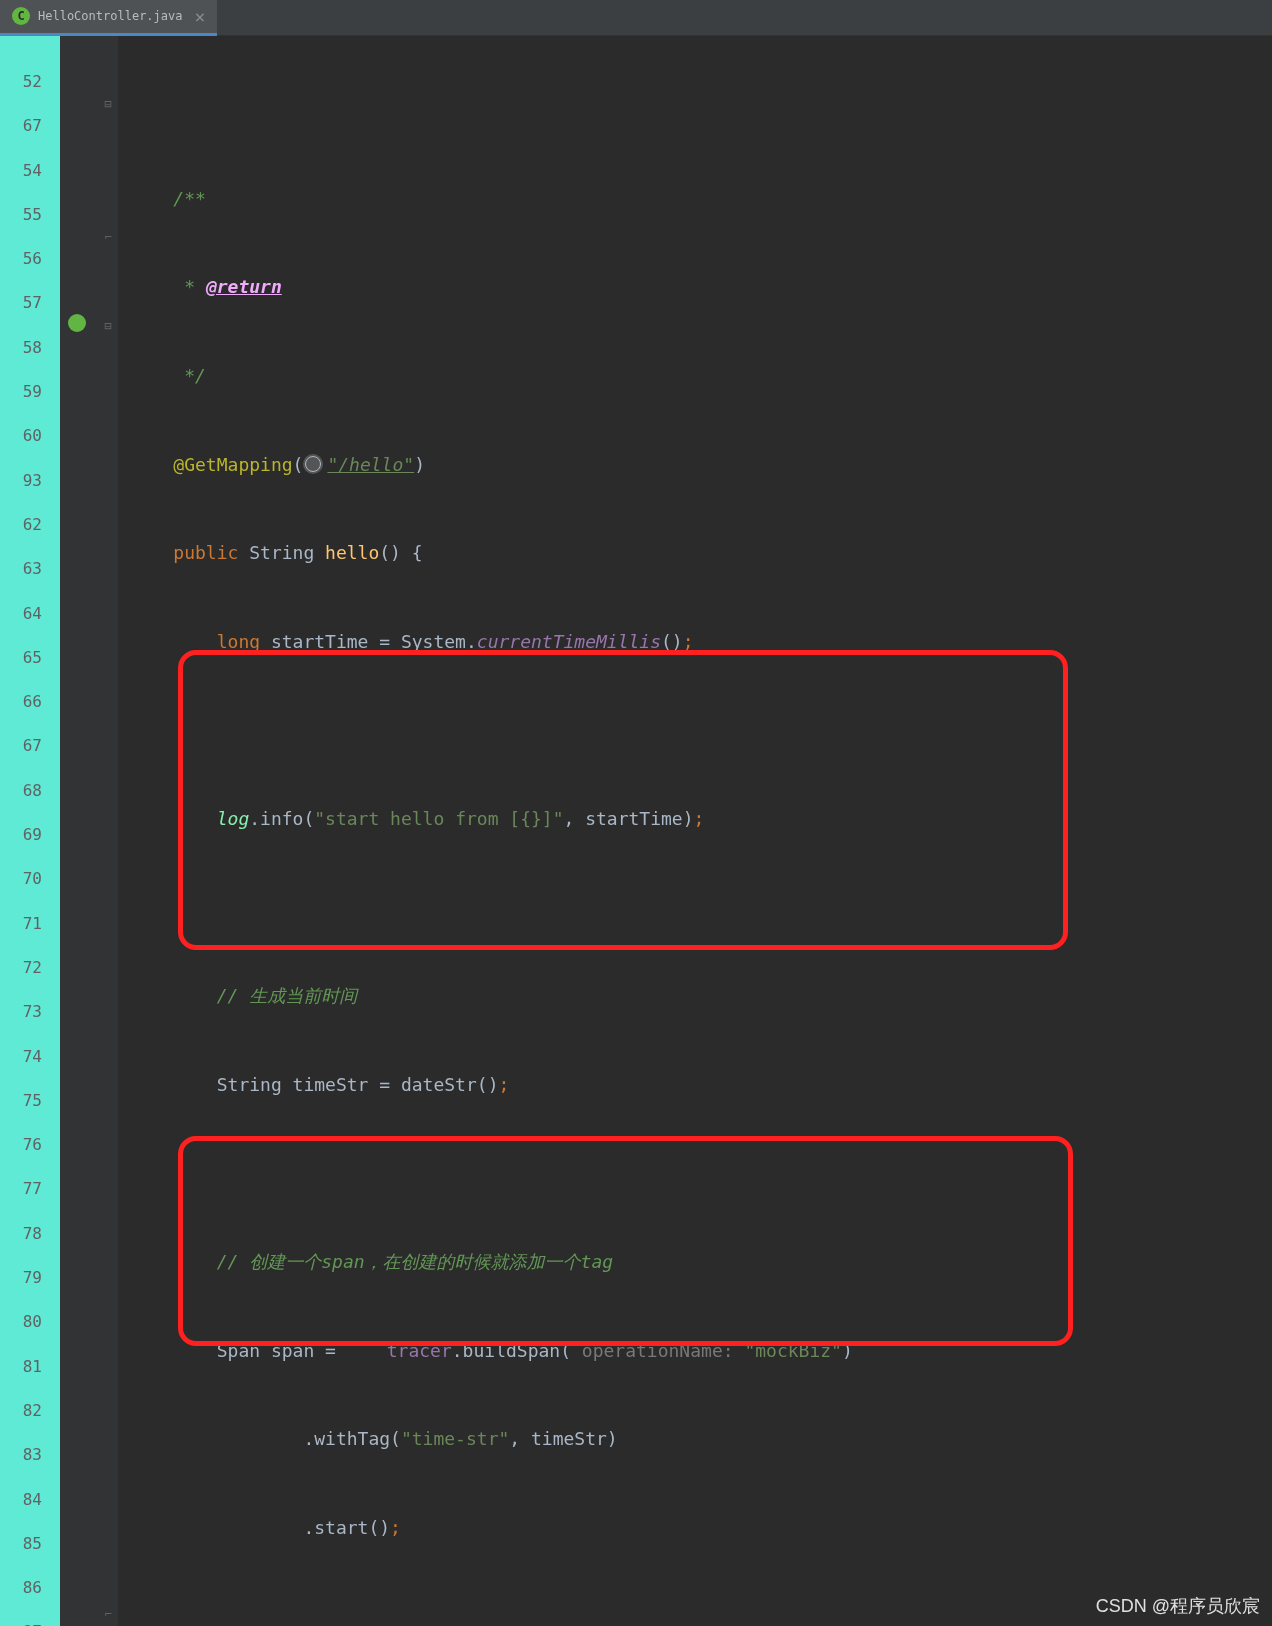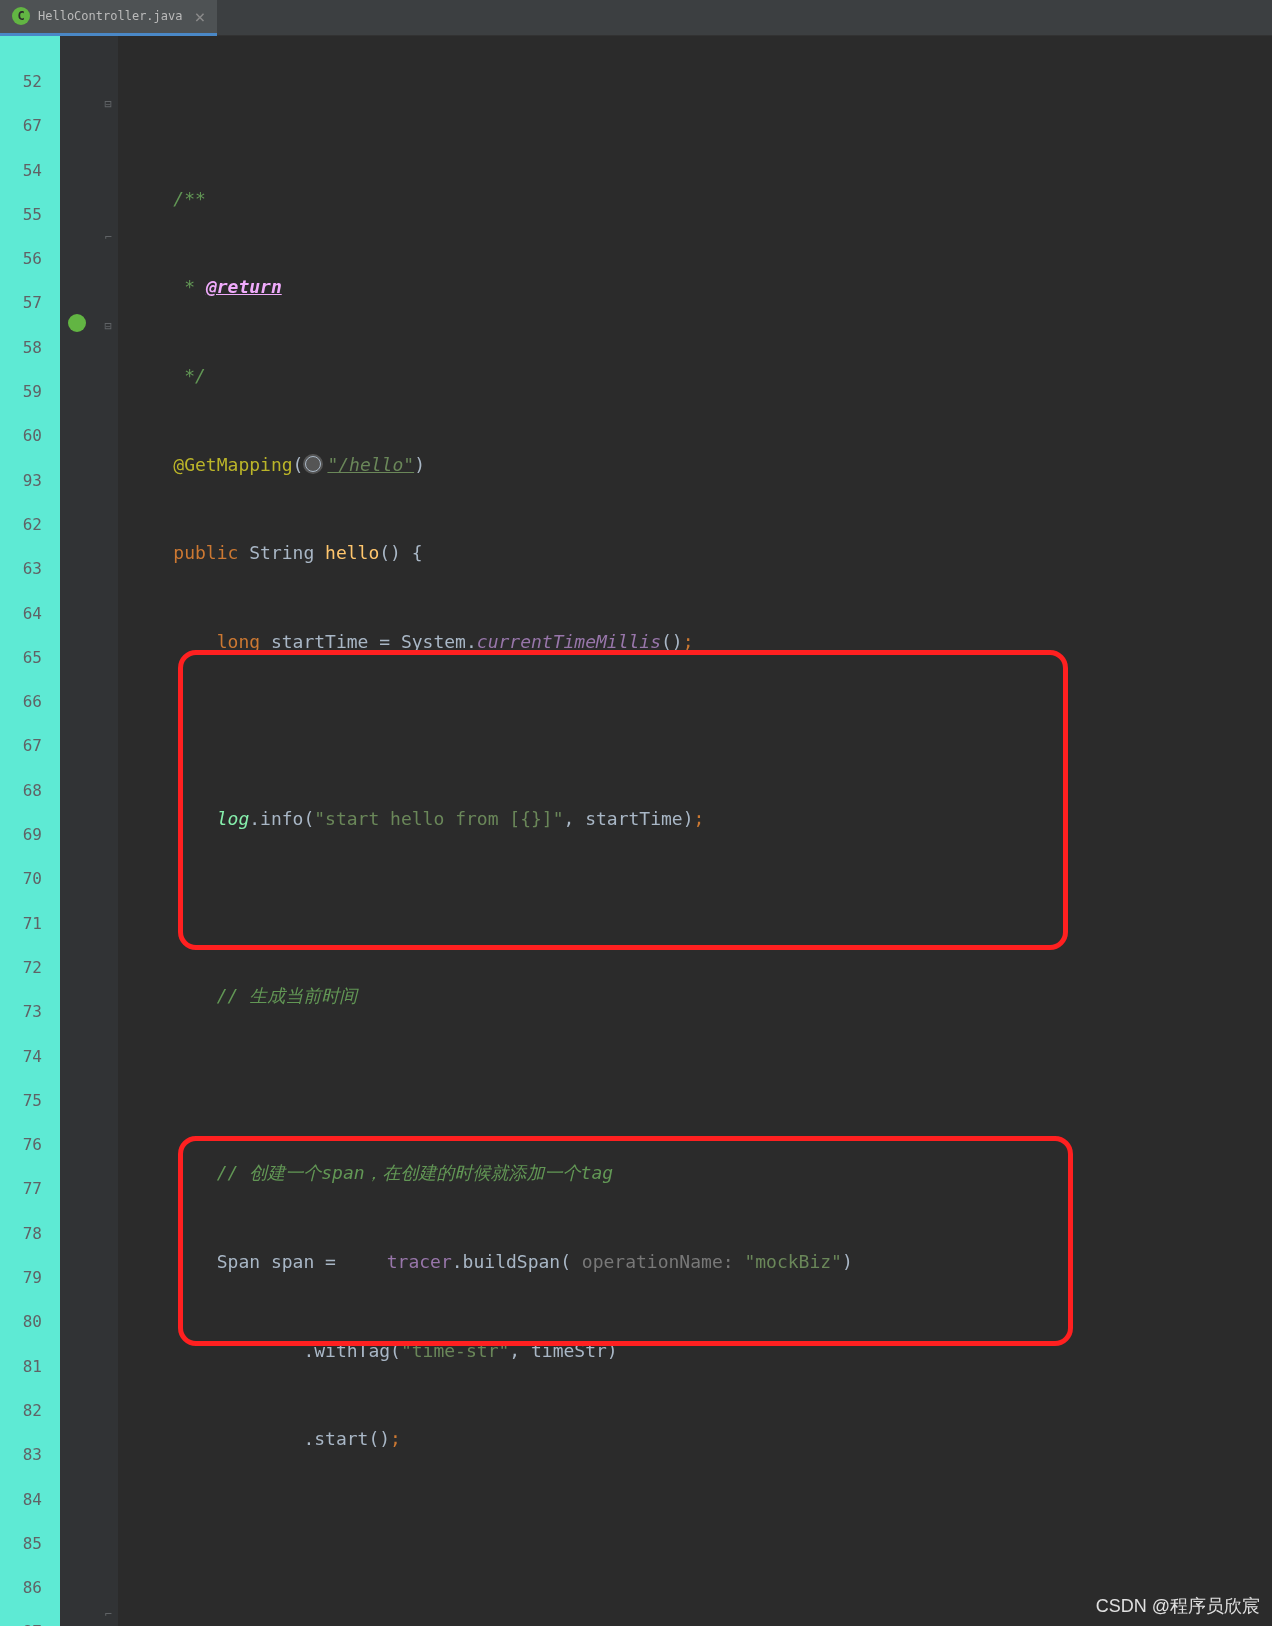--- a/index.html
+++ b/index.html
@@ -214,20 +214,21 @@
 <div class="line">    <span class="c-comment">/**</span></div>
 <div class="line">    <span class="c-comment"><span> * </span><span class="c-doctag">@return</span></span></div>
 <div class="line">    <span class="c-comment"> */</span></div>
 <div class="line">    <span class="c-annotation">@GetMapping</span><span class="c-paren">(</span><span class="url-icon"></span><span class="underline-link">"/hello"</span><span class="c-paren">)</span></div>
 <div class="line">    <span class="c-keyword">public </span><span>String </span><span class="c-method">hello</span><span>() {</span></div>
 <div class="line">        <span class="c-keyword">long </span><span>startTime = System.</span><span class="c-static-italic">currentTimeMillis</span><span>()</span><span class="c-semi">;</span></div>
 <div class="line"></div>
 <div class="line">        <span class="c-field-italic">log</span><span>.info(</span><span class="c-string">"start hello from [{}]"</span><span>, startTime)</span><span class="c-semi">;</span></div>
 <div class="line"></div>
 <div class="line">        <span class="c-comment">// 生成当前时间</span></div>
+<div class="line">        <span>String timeStr = dateStr()</span><span class="c-semi">;</span></div>
 <div class="line"></div>
 <div class="line">        <span class="c-comment">// 创建一个span，在创建的时候就添加一个tag</span></div>
 <div class="line">        <span>Span span = </span><span class="c-field">tracer</span><span>.buildSpan(</span><span class="c-param-hint"> operationName: </span><span class="c-string">"mockBiz"</span><span>)</span></div>
 <div class="line">                <span>.withTag(</span><span class="c-string">"time-str"</span><span>, timeStr)</span></div>
 <div class="line">                <span>.start()</span><span class="c-semi">;</span></div>
 
 
 
 
 

